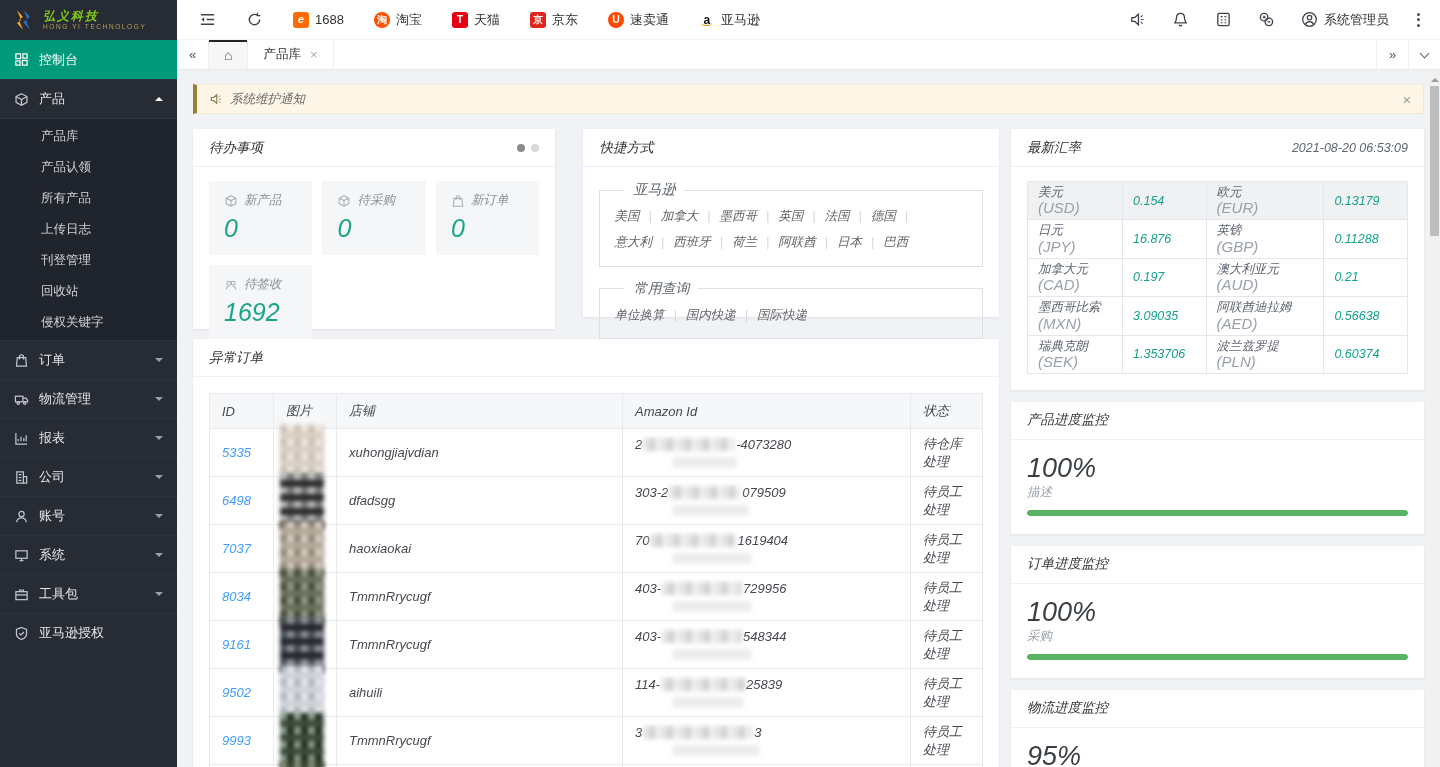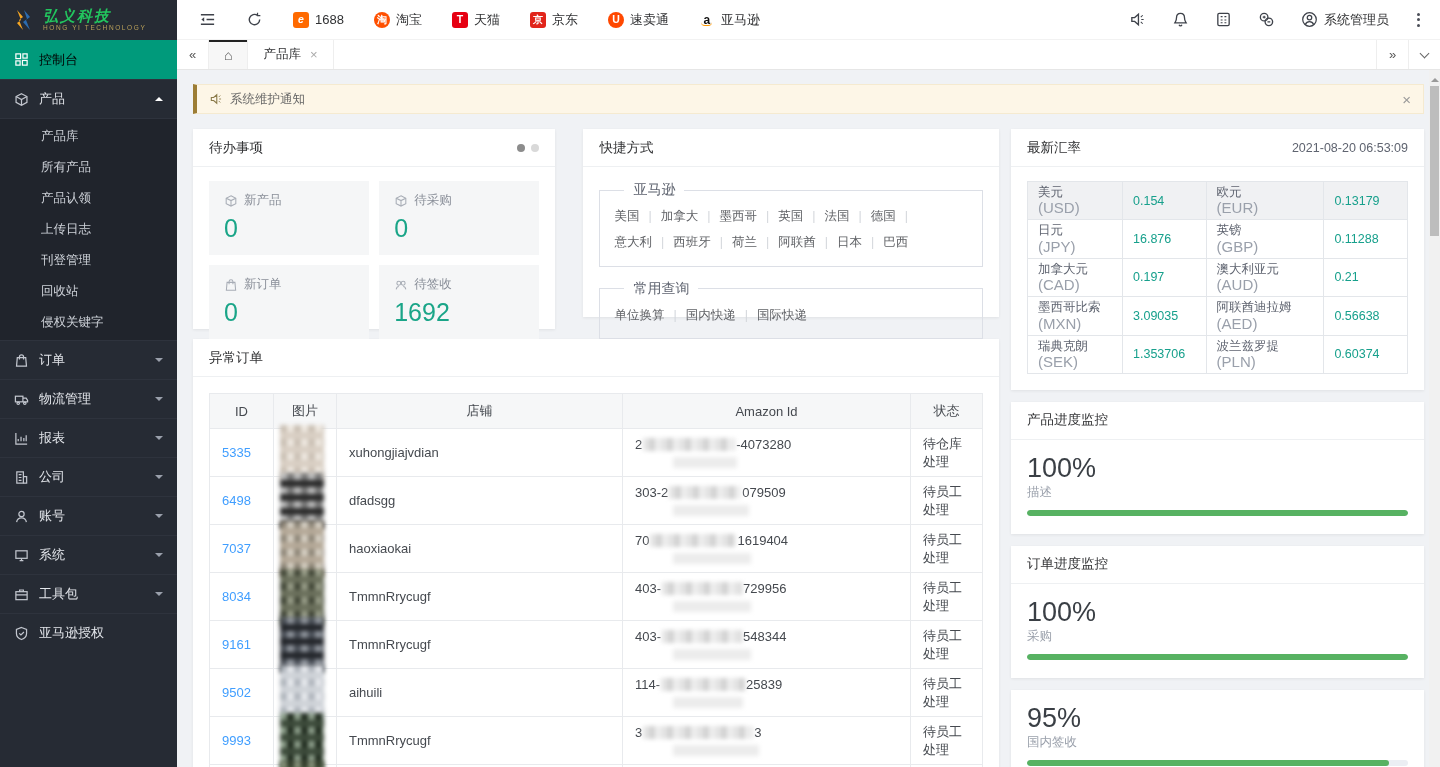--- a/index.html
+++ b/index.html
@@ -4,26 +4,26 @@
 <style>
   * { box-sizing: border-box; margin: 0; padding: 0; }
   html,body { width:1440px; height:767px; overflow:hidden; }
   body { font-family:"Liberation Sans",sans-serif; background:#f0f2f5; color:#303133; font-size:13px; }
   .app { display:flex; height:100%; }
 
   
   .sidebar { width:177px; flex-shrink:0; background:#262b34; display:flex; flex-direction:column; }
   .logo { height:40px; display:flex; align-items:center; padding:0 10px; gap:7px; background:#262b34; }
   .logo-mark { width:26px; height:26px; flex-shrink:0; }
-  .logo-text .cn { font-family:"Liberation Serif",serif; font-style:italic; font-weight:bold; font-size:15px; color:#22c55e; letter-spacing:2px; line-height:1.05; }
+  .logo-text .cn { font-family:"Liberation Serif",serif; font-style:italic; font-weight:bold; font-size:12px; color:#84cc16; letter-spacing:2px; line-height:1.05; }
   .logo-text .en { font-size:6.5px; color:#b9a05a; letter-spacing:1.6px; }
   .menu { flex:1; overflow:hidden; }
   .menu-item { height:39px; display:flex; align-items:center; padding:0 14px; gap:10px; font-size:13px; color:#e2e5ea; cursor:pointer; border-top:1px solid #2e333d; }
   .menu-item:first-child { border-top:none; }
-  .menu-item.active { background:#009a7b; color:#000000; border-top-color:transparent; }
+  .menu-item.active { background:#009a7b; color:#ffffff; border-top-color:transparent; }
   .menu-item .micon { width:15px; height:15px; color:#c3c7cf; flex-shrink:0; }
   .menu-item.active .micon { color:#fff; }
   .caret-down { width:0; height:0; border:4px solid transparent; border-top-color:#9aa0ab; margin-left:auto; margin-top:4px; }
   .caret-up { width:0; height:0; border:4px solid transparent; border-bottom-color:#fff; margin-left:auto; margin-bottom:4px; }
   .submenu { background:#20242c; border-top:1px solid #2e333d; padding:2px 0; }
   .submenu-item { height:31px; line-height:31px; padding-left:41px; font-size:12.5px; color:#ced2d9; cursor:pointer; }
 
   
   .main { flex:1; display:flex; flex-direction:column; min-width:0; }
   .topbar { height:40px; background:#fff; display:flex; align-items:center; padding:0 18px 0 22px; gap:30px; border-bottom:1px solid #f2f2f2; flex-shrink:0; }
@@ -49,38 +49,38 @@
   .tnav.brd-l { border-left:1px solid #eee; }
   .tab { display:flex; align-items:center; padding:0 15px; border-right:1px solid #eee; font-size:12.5px; color:#303133; position:relative; cursor:pointer; background:#fff; }
   .tab.active { background:#f7f7f7; }
   .tab.active::before { content:""; position:absolute; top:0; left:0; right:0; height:2px; background:#222; }
   .tab .tclose { margin-left:9px; color:#aaa; font-size:13px; line-height:1; }
   .tab-spacer { flex:1; }
   .home-glyph { font-size:14px; color:#555; }
   .chev { width:7px; height:7px; border-right:1.5px solid #666; border-bottom:1.5px solid #666; transform:rotate(45deg); margin-top:-3px; }
 
   
-  .content { flex:1; padding:14px 16px 0; overflow:hidden; }
+  .content { flex:1; padding:14px 16px 0; overflow:hidden;font-style:italic; }
   .notice { height:30px; background:#fdf6e7; border:1px solid #f5ead0; border-left:4px solid #9c7d35; display:flex; align-items:center; gap:7px; padding:0 12px; font-size:12.5px; color:#666; margin-bottom:15px; }
   .notice .nclose { margin-left:auto; color:#999; font-size:15px; cursor:pointer; }
   .columns { display:flex; gap:12px; align-items:flex-start; }
   .col-left { width:806px; flex-shrink:0; }
   .col-right { flex:1; min-width:0; }
   .row-top { display:flex; gap:28px; }
 
   .card { background:#fff; box-shadow:0 1px 3px rgba(0,0,0,.07); }
   .card-h { height:38px; display:flex; align-items:center; padding:0 16px; font-size:13.5px; color:#303133; border-bottom:1px solid #eef0f2; }
   .card-b { padding:14px 16px 16px; }
 
   
   .todo { width:396px; height:200px; }
   .dots { margin-left:auto; display:flex; gap:6px; }
   .dot { width:8px; height:8px; border-radius:50%; cursor:pointer; }
   .dot.on { background:#8c8c8c; } .dot.off { background:#d9d9d9; }
-  .todo-grid { display:grid; grid-template-columns:1fr 1fr; gap:10px; }
+  .todo-grid { display:grid; grid-template-columns:1fr 1fr 1fr; gap:10px; }
   .tile { background:#f5f6f7; padding:11px 15px 12px; }
   .tile-label { font-size:12.5px; color:#8a8f99; display:flex; align-items:center; gap:6px; }
   .tile-label svg { width:14px; height:14px; color:#a8adb6; }
   .tile-num { font-size:25px; color:#1aa588; margin-top:5px; }
 
   
   .shortcuts { width:454px; height:188px; }
   .fset { border:1px solid #dcdfe6; padding:4px 14px 10px; margin-bottom:13px; }
   .fset legend { font-size:14px; color:#5f6470; padding:0 9px; margin-left:10px; }
   .lk { color:#606266; font-size:12.5px; cursor:pointer; line-height:2.1; white-space:nowrap; }
@@ -93,21 +93,21 @@
   .rates-table td { border:1px solid #e3e6ea; padding:3px 10px; height:32px; }
   .rates-table tr:first-child td { background:#f0f1f3; }
   .rname { color:#5f6470; line-height:1.15; } .rcode { font-size:15px; color:#9aa0ab; }
   .rval { color:#17a08c; }
   .rc1 { width:25%; } .rc2 { width:22%; } .rc3 { width:31%; } .rc4 { width:22%; }
 
   
   .orders { margin-top:10px; }
   .orders .card-b { padding:16px; }
   .otable { width:100%; border-collapse:collapse; font-size:13px; }
-  .otable th { background:#f6f7f8; font-weight:normal; text-align:center; color:#45494f; padding:8px 12px; border:1px solid #e8eaed; }
+  .otable th { background:#f6f7f8; font-weight:normal; text-align:left; color:#45494f; padding:8px 12px; border:1px solid #e8eaed; }
   .otable td { border:1px solid #e8eaed; padding:0 12px; height:48px; color:#45494f; }
   .oc-id { width:64px; } .oc-img { width:52px; } .oc-shop { width:286px; } .oc-amz { width:288px; }
   .idlink { color:#409eff; cursor:pointer; }
   .pimg { width:44px; height:56px; margin:-8px 0 -8px -6px; filter:blur(2px); border-radius:1px; cursor:pointer; }
   .p1 { background:repeating-linear-gradient(0deg,#d9cfc4 0 7px,transparent 7px 14px),repeating-linear-gradient(90deg,#c9bfb3 0 7px,#efe9e1 7px 14px); }
   .p2 { background:repeating-linear-gradient(0deg,#2b2b2b 0 7px,transparent 7px 14px),repeating-linear-gradient(90deg,#bbbbbb 0 7px,#777777 7px 14px); }
   .p3 { background:repeating-linear-gradient(0deg,#b5a998 0 7px,transparent 7px 14px),repeating-linear-gradient(90deg,#8d8577 0 7px,#d8d2c6 7px 14px); }
   .p4 { background:repeating-linear-gradient(0deg,#6b705c 0 7px,transparent 7px 14px),repeating-linear-gradient(90deg,#3f4435 0 7px,#9a9f8a 7px 14px); }
   .p5 { background:repeating-linear-gradient(0deg,#23262b 0 7px,transparent 7px 14px),repeating-linear-gradient(90deg,#4a4f57 0 7px,#8f959d 7px 14px); }
   .p6 { background:repeating-linear-gradient(0deg,#cfd3d8 0 7px,transparent 7px 14px),repeating-linear-gradient(90deg,#aeb4bb 0 7px,#e8eaee 7px 14px); }
@@ -162,22 +162,22 @@
       <div class="menu-item">
         <svg class="micon" viewBox="0 0 16 16" fill="none" stroke="currentColor" stroke-width="1.3">
             <path d="M8 1.8 L13.8 4.8 V11 L8 14.2 L2.2 11 V4.8 Z"></path>
             <path d="M2.2 4.8 L8 8 L13.8 4.8 M8 8 V14.2"></path>
           </svg>
         <span>产品</span>
         <i class="caret-up"></i>
       </div>
       <div class="submenu">
         <div class="submenu-item">产品库</div>
+        <div class="submenu-item">产品认领</div>
         <div class="submenu-item">所有产品</div>
-        <div class="submenu-item">产品认领</div>
         <div class="submenu-item">上传日志</div>
         <div class="submenu-item">刊登管理</div>
         <div class="submenu-item">回收站</div>
         <div class="submenu-item">侵权关键字</div>
       </div>
       <div class="menu-item">
         <svg class="micon" viewBox="0 0 16 16" fill="none" stroke="currentColor" stroke-width="1.3">
             <path d="M3.5 5 H12.5 L13.3 14 H2.7 Z"></path>
             <path d="M5.8 7 V4.2 A2.2 2.2 0 0 1 10.2 4.2 V7"></path>
           </svg>
@@ -662,20 +662,23 @@
                 <span class="mpct">100%</span>
                 <span class="mlabel">采购</span>
               </div>
               <div class="track">
                   <div class="fill" style="width: 100%;"></div>
                 </div>
             </div>
           </section>
 
           <section class="card mcard">
+            <div class="card-h">
+                <span>物流进度监控</span>
+              </div>
             <div class="mbody">
               <div class="mrow">
                 <span class="mpct">95%</span>
                 <span class="mlabel">国内签收</span>
               </div>
               <div class="track">
                   <div class="fill" style="width: 95%;"></div>
                 </div>
             </div>
           </section>

